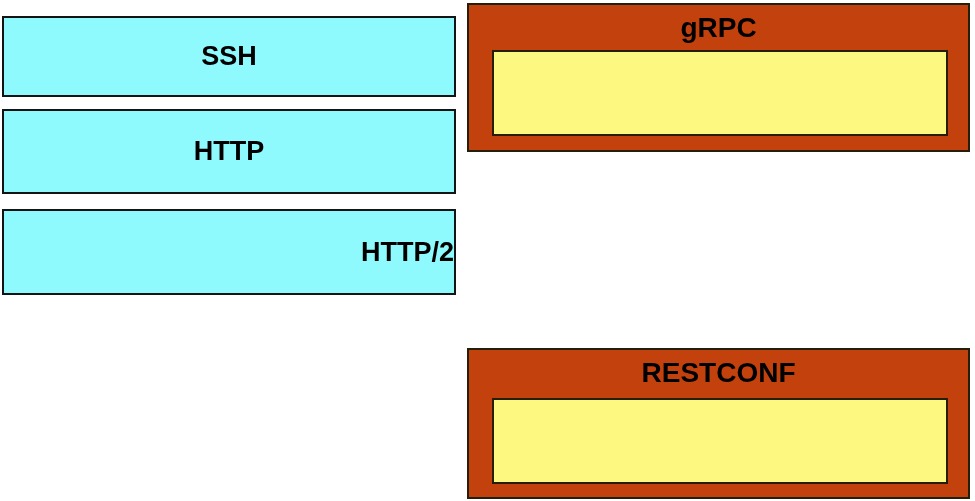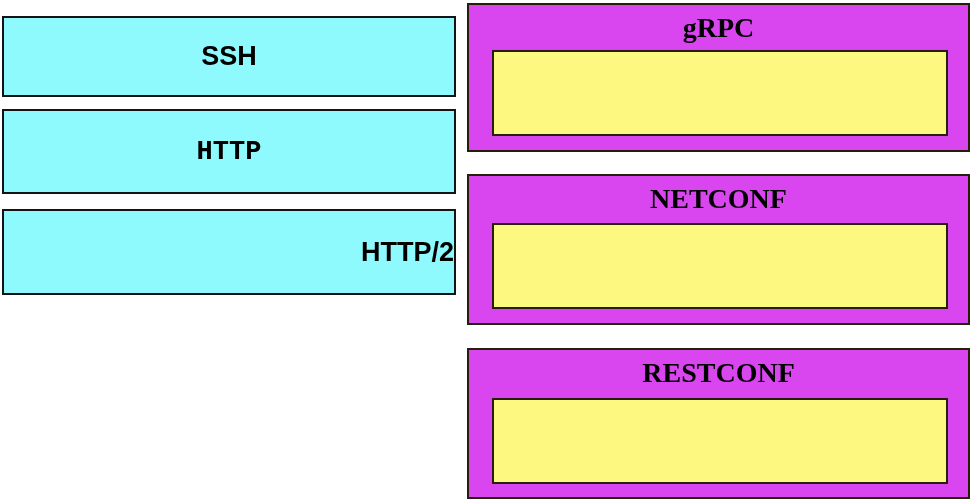--- a/index.html
+++ b/index.html
@@ -27,33 +27,32 @@
     align-items: center;
     justify-content: center;
     font-size: 27px;
     font-weight: 600;
     color: #000000;
     box-sizing: content-box;
     cursor: move;
     margin-top: 12px;
   }
   .source.s0 { top: 4px;   height: 77px; }
-  .source.s1 { top: 97px;  height: 81px; font-family: Liberation Mono, monospace; }
+  .source.s1 { top: 97px;  height: 81px; }
   .source.s2 { top: 197px; height: 82px; justify-content: flex-end; }
   .source.s3 { top: 297px; height: 82px; }
 
   
   .target {
     position: absolute;
     left: 467px;
     width: 499px;
-    background: #d946ef;
+    background: #c2410c;
     border: 2px solid #251E08;
     box-sizing: content-box;
-    font-family: Liberation Serif, serif;
   }
   .target.t0 { top: 3px;   height: 145px; }
   .target.t1 { top: 174px; height: 147px; }
   .target.t2 { top: 348px; height: 147px; }
 
   .target-title {
     position: absolute;
     left: 0;
     top: 0;
     width: 100%;
@@ -101,23 +100,19 @@
   <div class="source s2">
     <span>HTTP/2</span>
   </div>
 
 
   <div class="target t0">
     <div class="target-title">gRPC</div>
     <div class="dropzone"></div>
   </div>
 
-  <div class="target t1">
-    <div class="target-title">NETCONF</div>
-    <div class="dropzone"></div>
-  </div>
 
   <div class="target t2">
     <div class="target-title">RESTCONF</div>
     <div class="dropzone"></div>
   </div>
 
 </div>
 
 </body></html>

